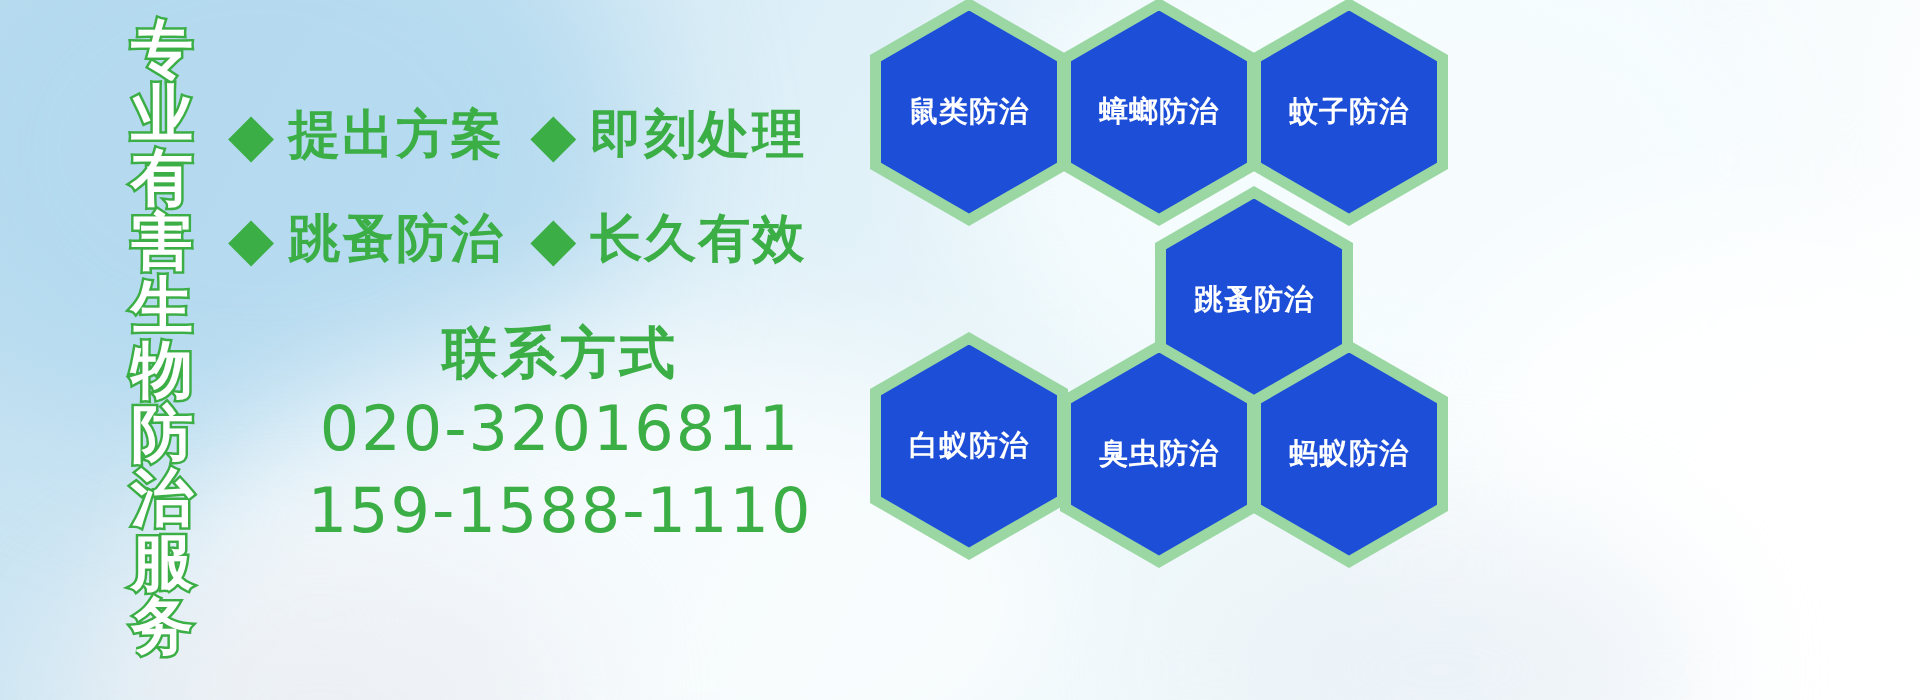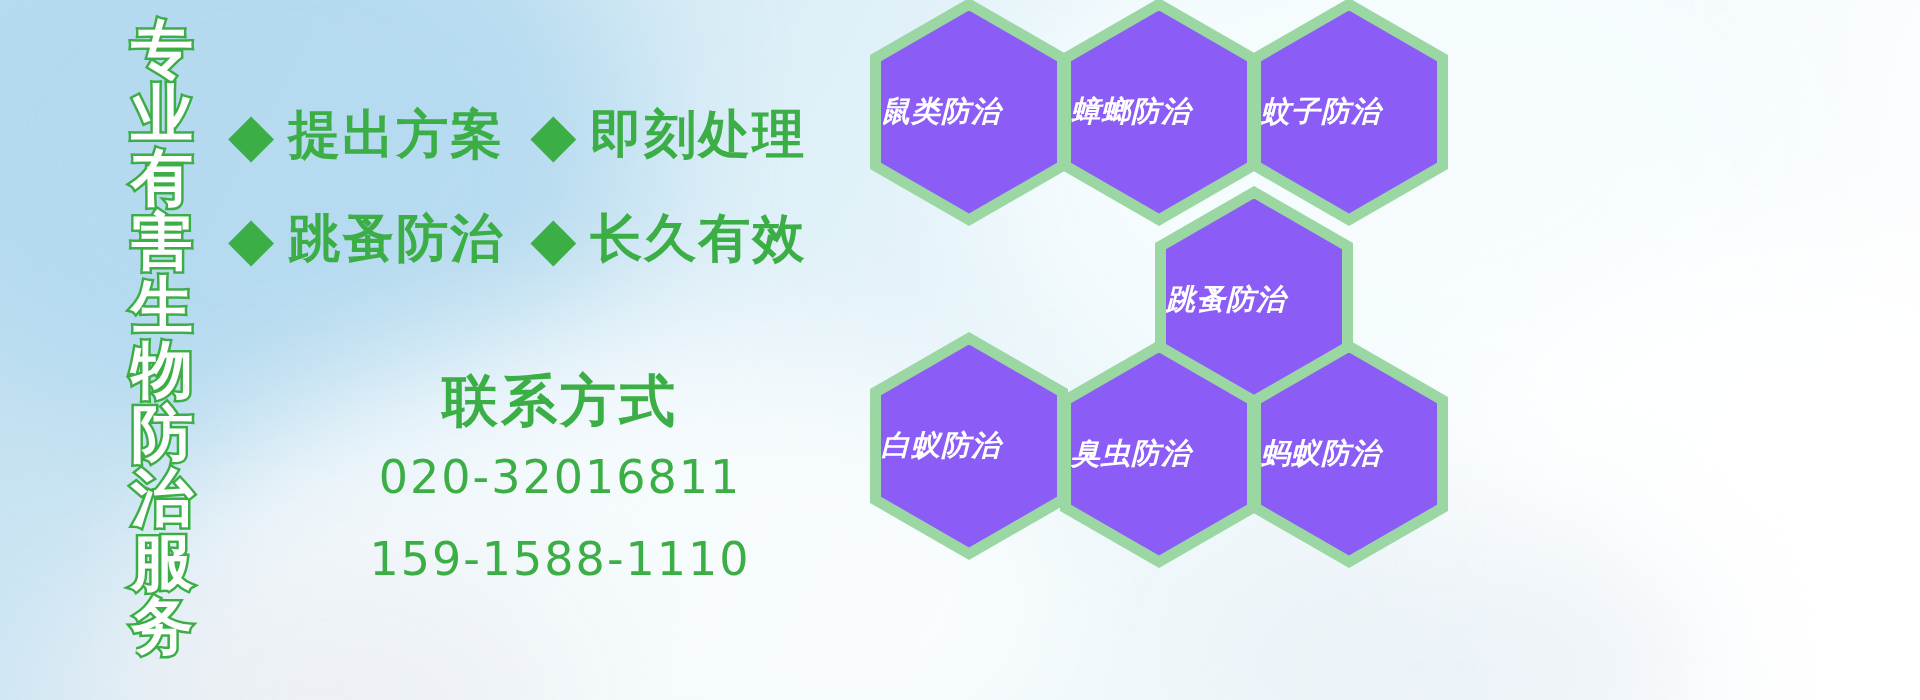--- a/index.html
+++ b/index.html
@@ -87,24 +87,23 @@
     width: 520px;
     text-align: center;
     z-index: 5;
   }
   .contact-label {
     font-size: 56px;
     line-height: 70px;
     font-weight: 700;
     color: #3cae46;
     letter-spacing: 3px;
-    margin-top: 48px;
   }
   .contact-phone {
-    font-size: 46px;
+    font-size: 62px;
     line-height: 82px;
     font-weight: 400;
     color: #3cae46;
     letter-spacing: 2px;
   }
 
   
   .honeycomb {
     position: absolute;
     left: 862px;
@@ -122,25 +121,24 @@
     background: #9ad7a3;
     display: flex;
     align-items: center;
     justify-content: center;
   }
   .hex-inner {
     width: 176px;
     height: 203px;
     -webkit-clip-path: polygon(50% 0%, 100% 25%, 100% 75%, 50% 100%, 0% 75%, 0% 25%);
     clip-path: polygon(50% 0%, 100% 25%, 100% 75%, 50% 100%, 0% 75%, 0% 25%);
-    background: #8b5cf6;
-    display: flex;
-    align-items: center;
-    justify-content: flex-start;
-    font-style: italic;
+    background: #1d4ed8;
+    display: flex;
+    align-items: center;
+    justify-content: center;
   }
   .hex-label {
     color: #ffffff;
     font-size: 29px;
     font-weight: 700;
     letter-spacing: 1px;
     white-space: nowrap;
   }
 
   

